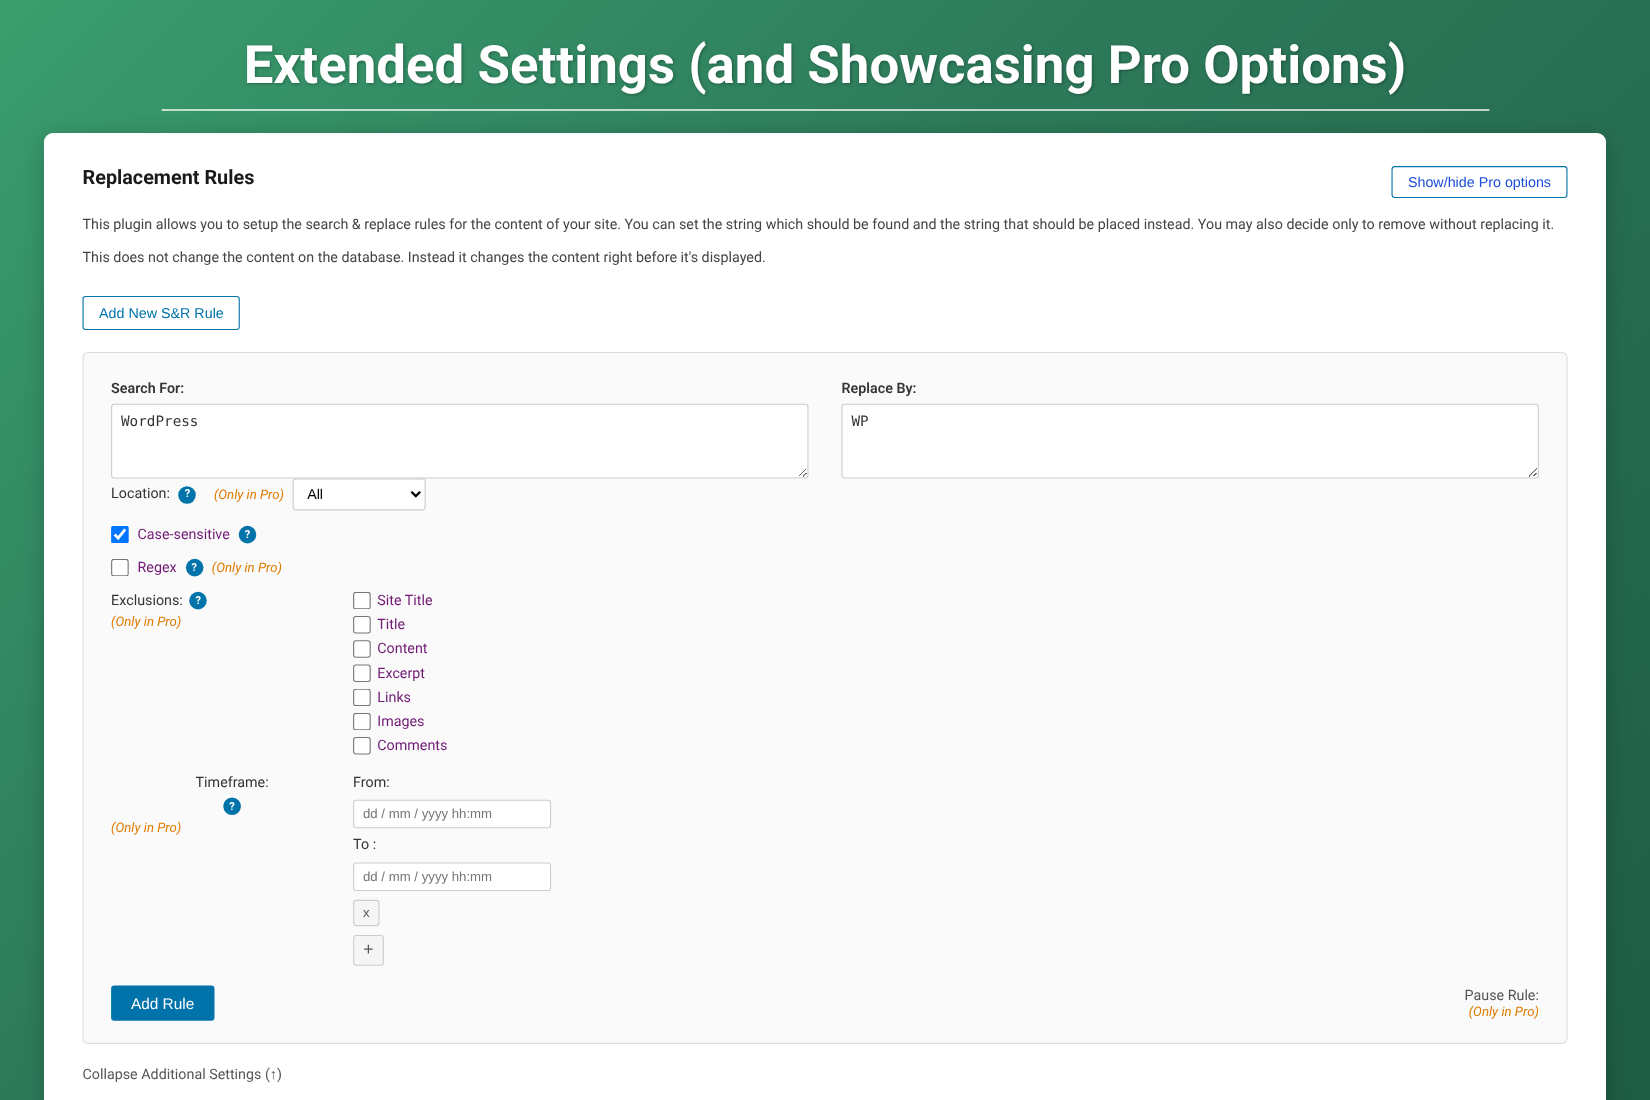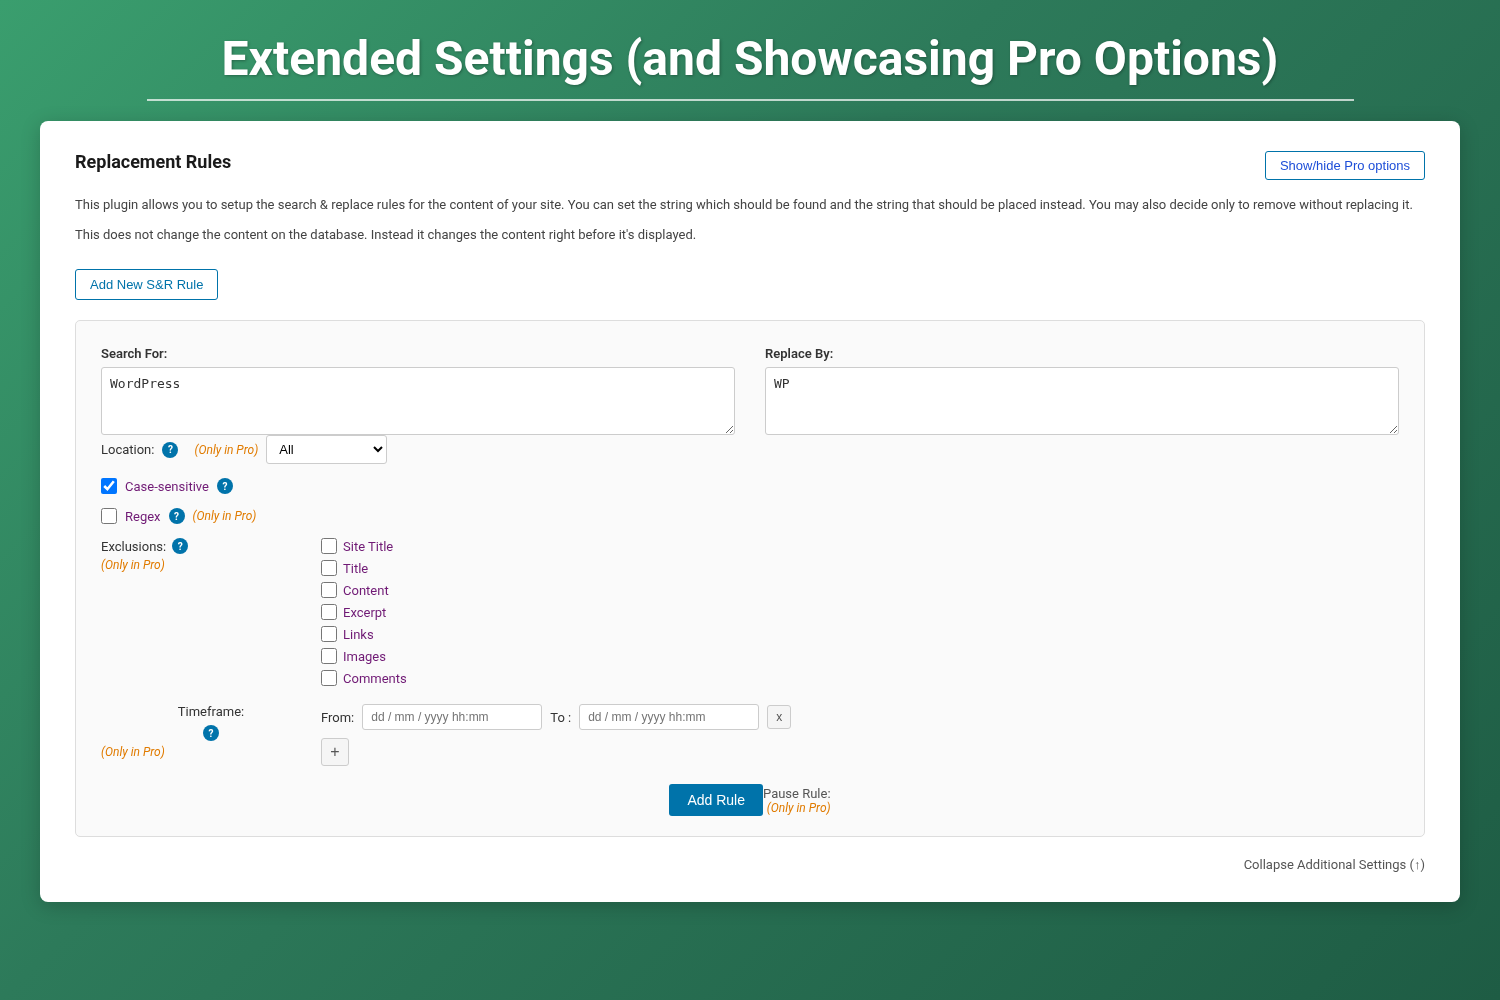--- a/index.html
+++ b/index.html
@@ -209,23 +209,24 @@
       margin-bottom: 18px;
     }
 
     .timeframe-label-col {
       width: 220px;
       flex-shrink: 0;
     }
 
     .timeframe-inputs {
       display: flex;
-      align-items: center;
+      align-items: flex-start;
       gap: 8px;
       flex-wrap: wrap;
+      flex-direction: column;
     }
 
     .timeframe-input {
       border: 1px solid #ccc;
       border-radius: 3px;
       padding: 5px 8px;
       font-size: 12px;
       color: #888;
       width: 180px;
       background: white;
@@ -261,21 +262,21 @@
       font-size: 16px;
       cursor: pointer;
       border-radius: 3px;
       display: flex;
       align-items: center;
       justify-content: center;
     }
 
     .footer-row {
       display: flex;
-      justify-content: center;
+      justify-content: space-between;
       align-items: center;
       margin-top: 10px;
     }
 
     .add-rule-submit-btn {
       padding: 8px 18px;
       background: #0073aa;
       color: white;
       border: none;
       border-radius: 3px;
@@ -287,21 +288,21 @@
     .pause-rule-col {
       text-align: right;
     }
 
     .pause-label {
       font-size: 13px;
       color: #555;
     }
 
     .collapse-footer {
-      text-align: right;
+      text-align: left;
       margin-top: 20px;
       font-size: 13px;
       color: #555;
     }
 
     .collapse-link {
       cursor: pointer;
       color: #555;
     }
   </style>

